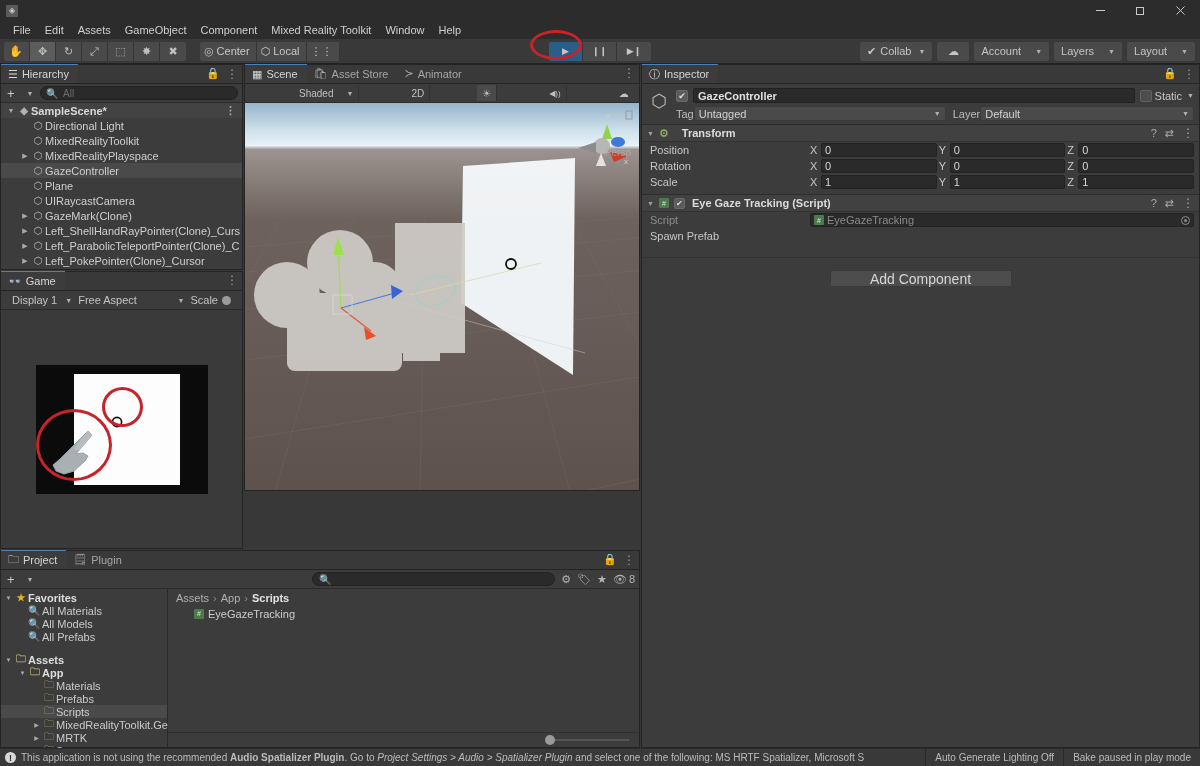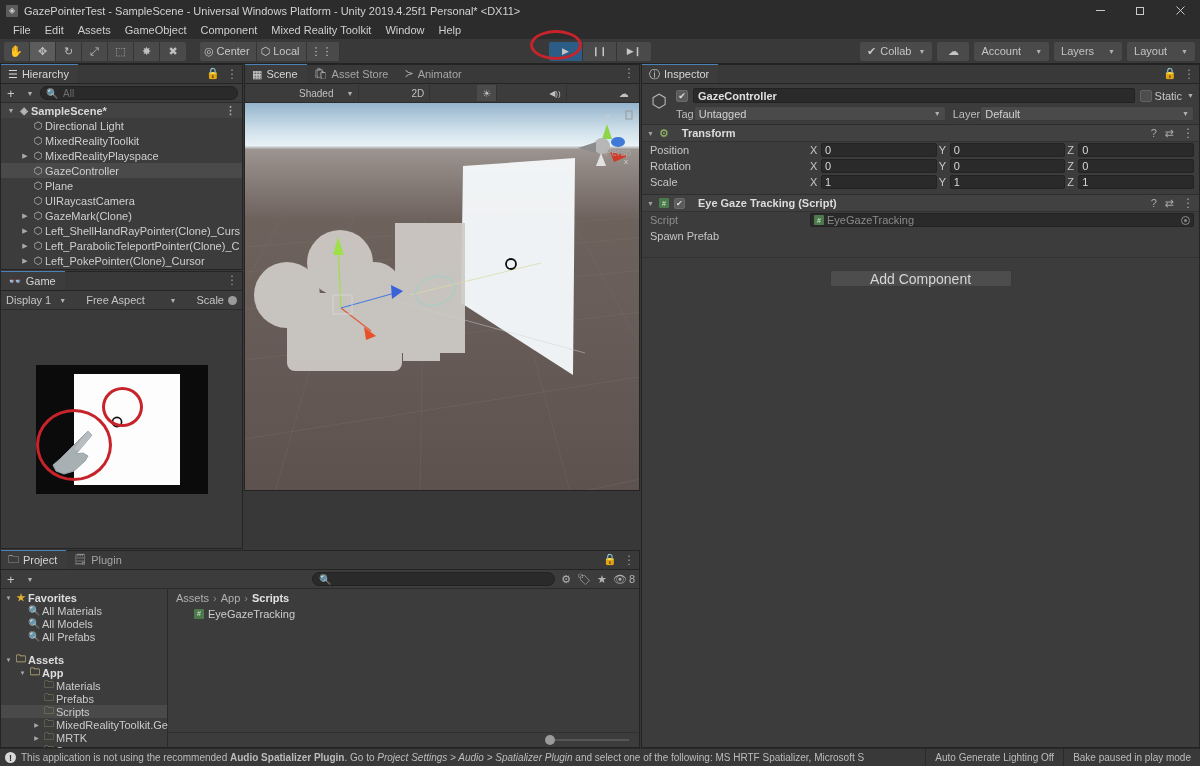--- a/index.html
+++ b/index.html
@@ -112,22 +112,22 @@
   }
   .hrow.selected { background: #4a4a4a; }
   .hrow.scene { background: #434343; color: #d8d8d8; font-weight: bold; }
   .hrow .tw { width: 12px; font-size: 7px; color: #a9a9a9; text-align: center; flex: 0 0 12px; }
   .hrow .gico { width: 14px; text-align: center; font-size: 10px; color: #b8b8b8; flex: 0 0 14px; }
   .hrow .kebab-r { position: absolute; right: 6px; color: #aaa; font-size: 11px; }
 
   
   #game { left: 0; top: 207px; width: 243px; height: 278px; }
   .game-toolbar {
-    height: 19px; background: #3c3c3c; display: flex; align-items: center; gap: 20px;
-    padding: 0 5px; border-bottom: 1px solid #2b2b2b; font-size: 11px; color: #c5c5c5;
+    height: 19px; background: #3c3c3c; display: flex; align-items: center; gap: 6px;
+    padding: 0 11px; border-bottom: 1px solid #2b2b2b; font-size: 11px; color: #c5c5c5;
   }
   .gt-dd { display: flex; align-items: center; gap: 4px; }
   .gt-dd .dd-arrow { margin-left: 4px; }
   .game-view {
     background: #3a3a3a; height: calc(100% - 38px); display: flex; align-items: center;
     justify-content: center; position: relative;
   }
   .game-black { width: 172px; height: 129px; background: #0b0b0b; position: relative; }
   .game-white { position: absolute; left: 38px; top: 9px; width: 106px; height: 111px; background: #fdfdfd; }
 
@@ -246,21 +246,20 @@
   .annot { position: absolute; border: 3px solid #c7232b; border-radius: 50%; pointer-events: none; }
   svg { display: block; }
 </style>
 </head>
 <body>
 
 <div class="app">
 
   <div class="titlebar">
     <div class="title-icon">◈</div>
-    <div class="title-text">GazePointerTest - SampleScene - Universal Windows Platform - Unity 2019.4.25f1 Personal* &lt;DX11&gt;</div>
     <div class="win-btns">
       <div class="win-btn">
         <svg width="11" height="11" viewBox="0 0 11 11">
             <line x1="1" y1="5.5" x2="10" y2="5.5" stroke="#c9c9c9" stroke-width="1"></line>
           </svg>
       </div>
       <div class="win-btn">
         <svg width="11" height="11" viewBox="0 0 11 11">
             <rect x="1.5" y="2.5" width="7" height="7" fill="none" stroke="#c9c9c9" stroke-width="1"></rect>
           </svg>
@@ -697,21 +696,21 @@
                   <div class="vfield">1</div>
                 </div>
             </div>
           </div>
         </div>
 
         <div class="comp-header" style="margin-top:4px">
           <span class="foldout">▼</span>
           <span class="script-ico">#</span>
           <span class="cb" style="width:11px;height:11px;font-size:8px">✔</span>
-          <span class="comp-title" style="margin-left:8px">Eye Gaze Tracking (Script)</span>
+          <span class="comp-title" style="margin-left:2px">Eye Gaze Tracking (Script)</span>
           <span class="comp-right">
             <span>?</span>
             <span>⇄</span>
             <span class="kebab">⋮</span>
           </span>
         </div>
         <div>
           <div class="prop-row">
             <div class="prop-lbl dim">Script</div>
             <div class="objfield dim">

